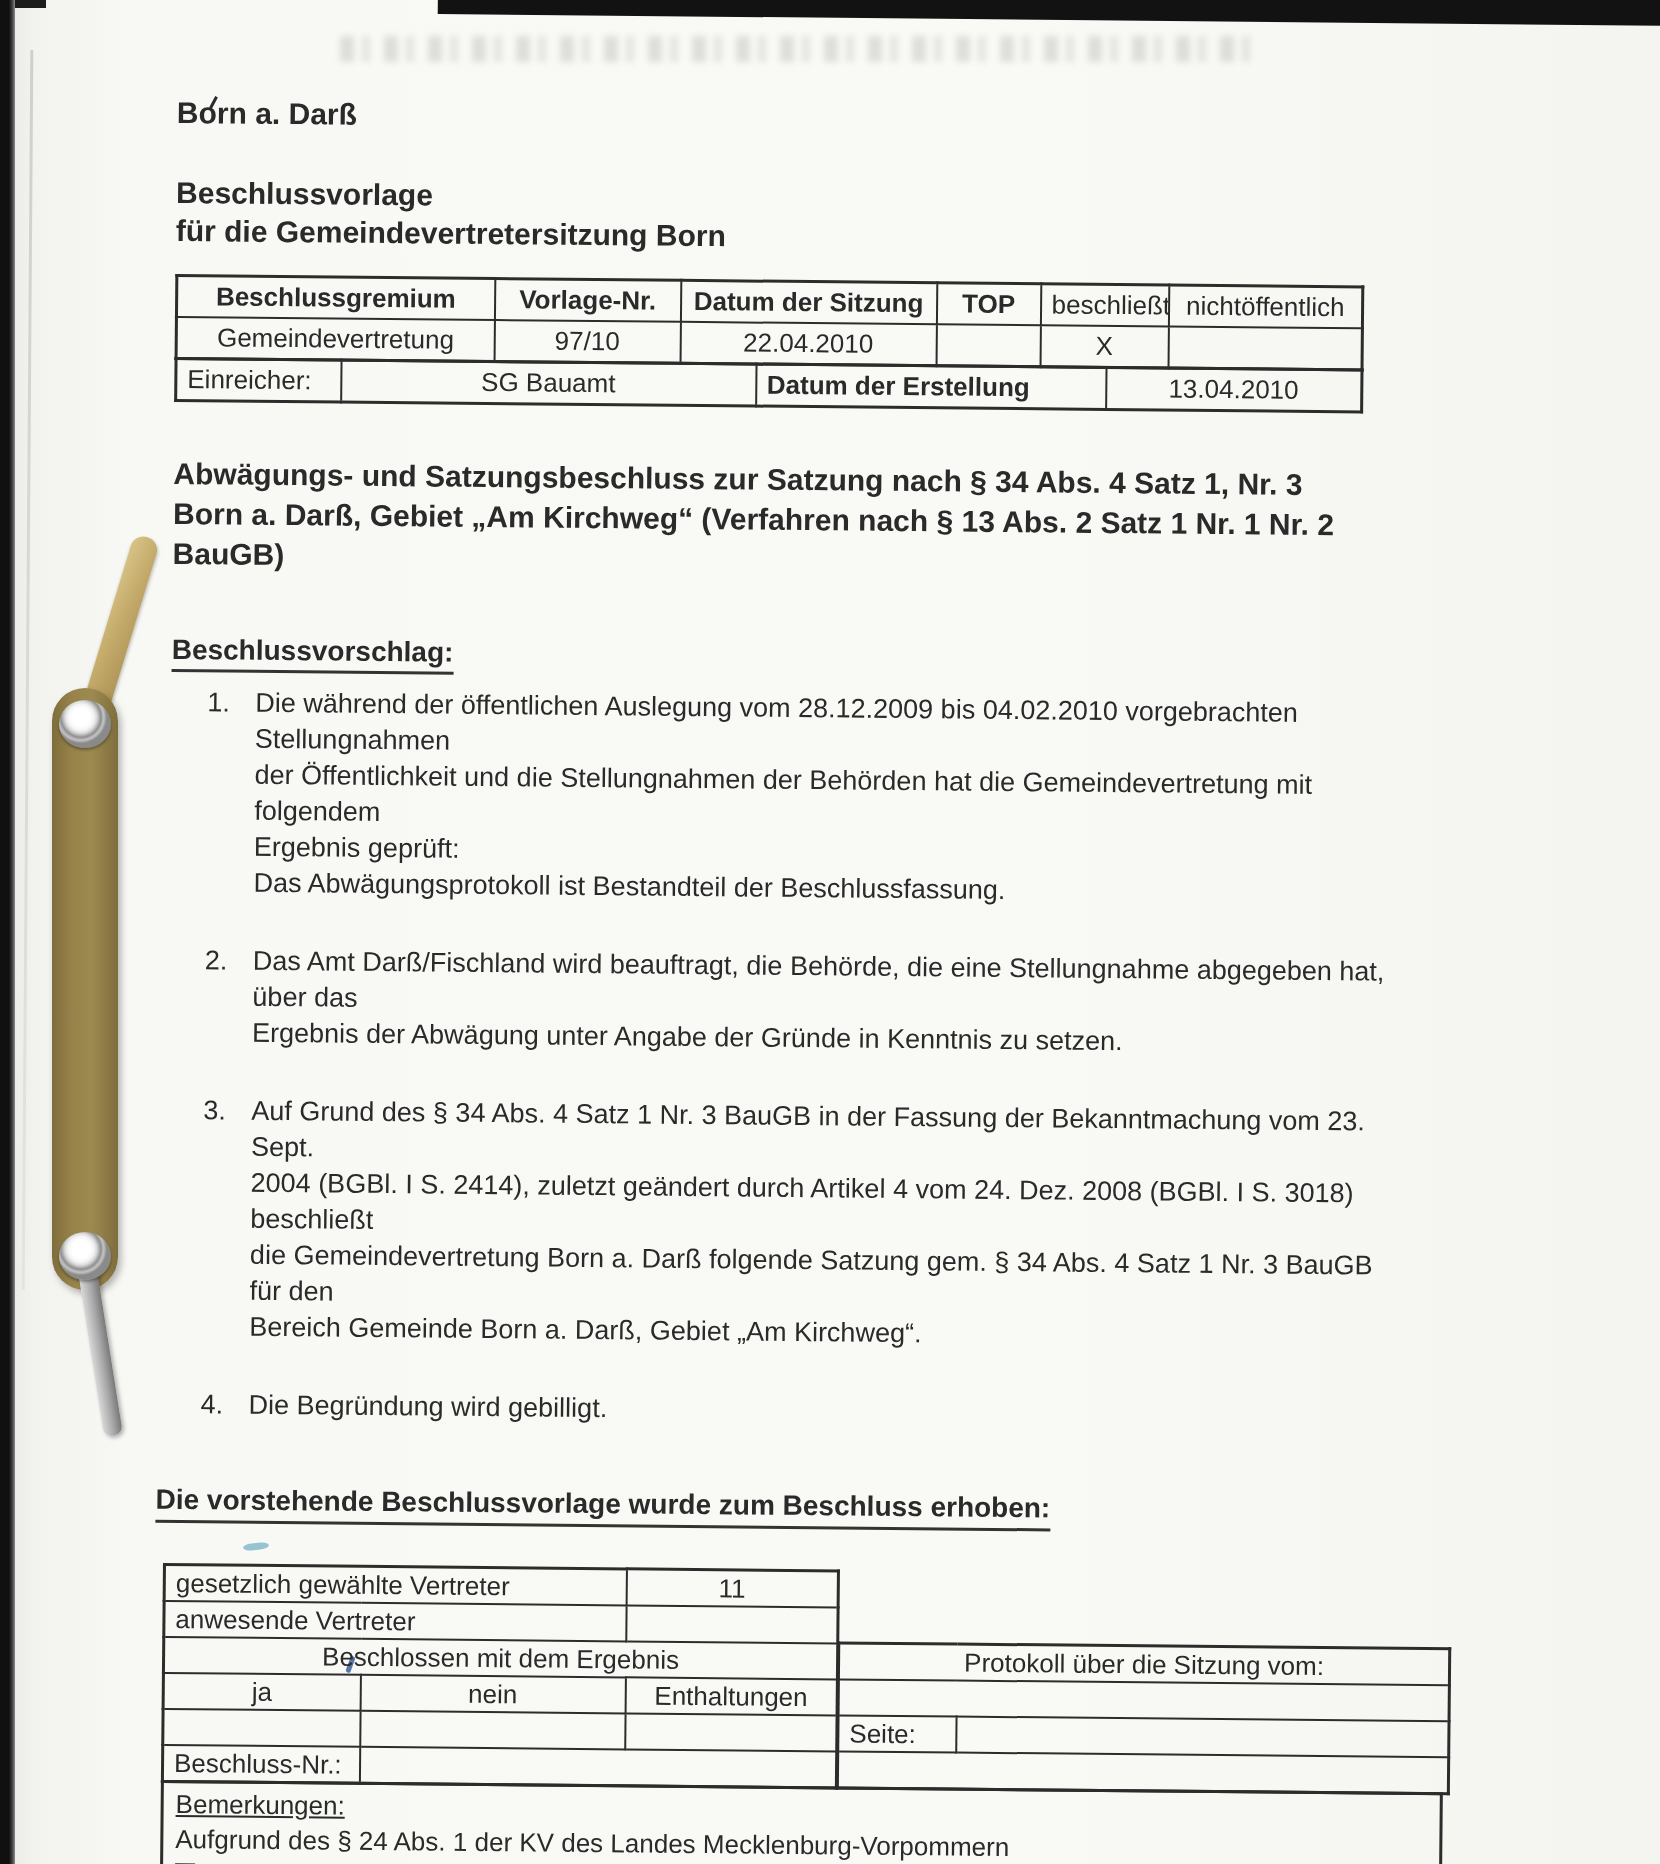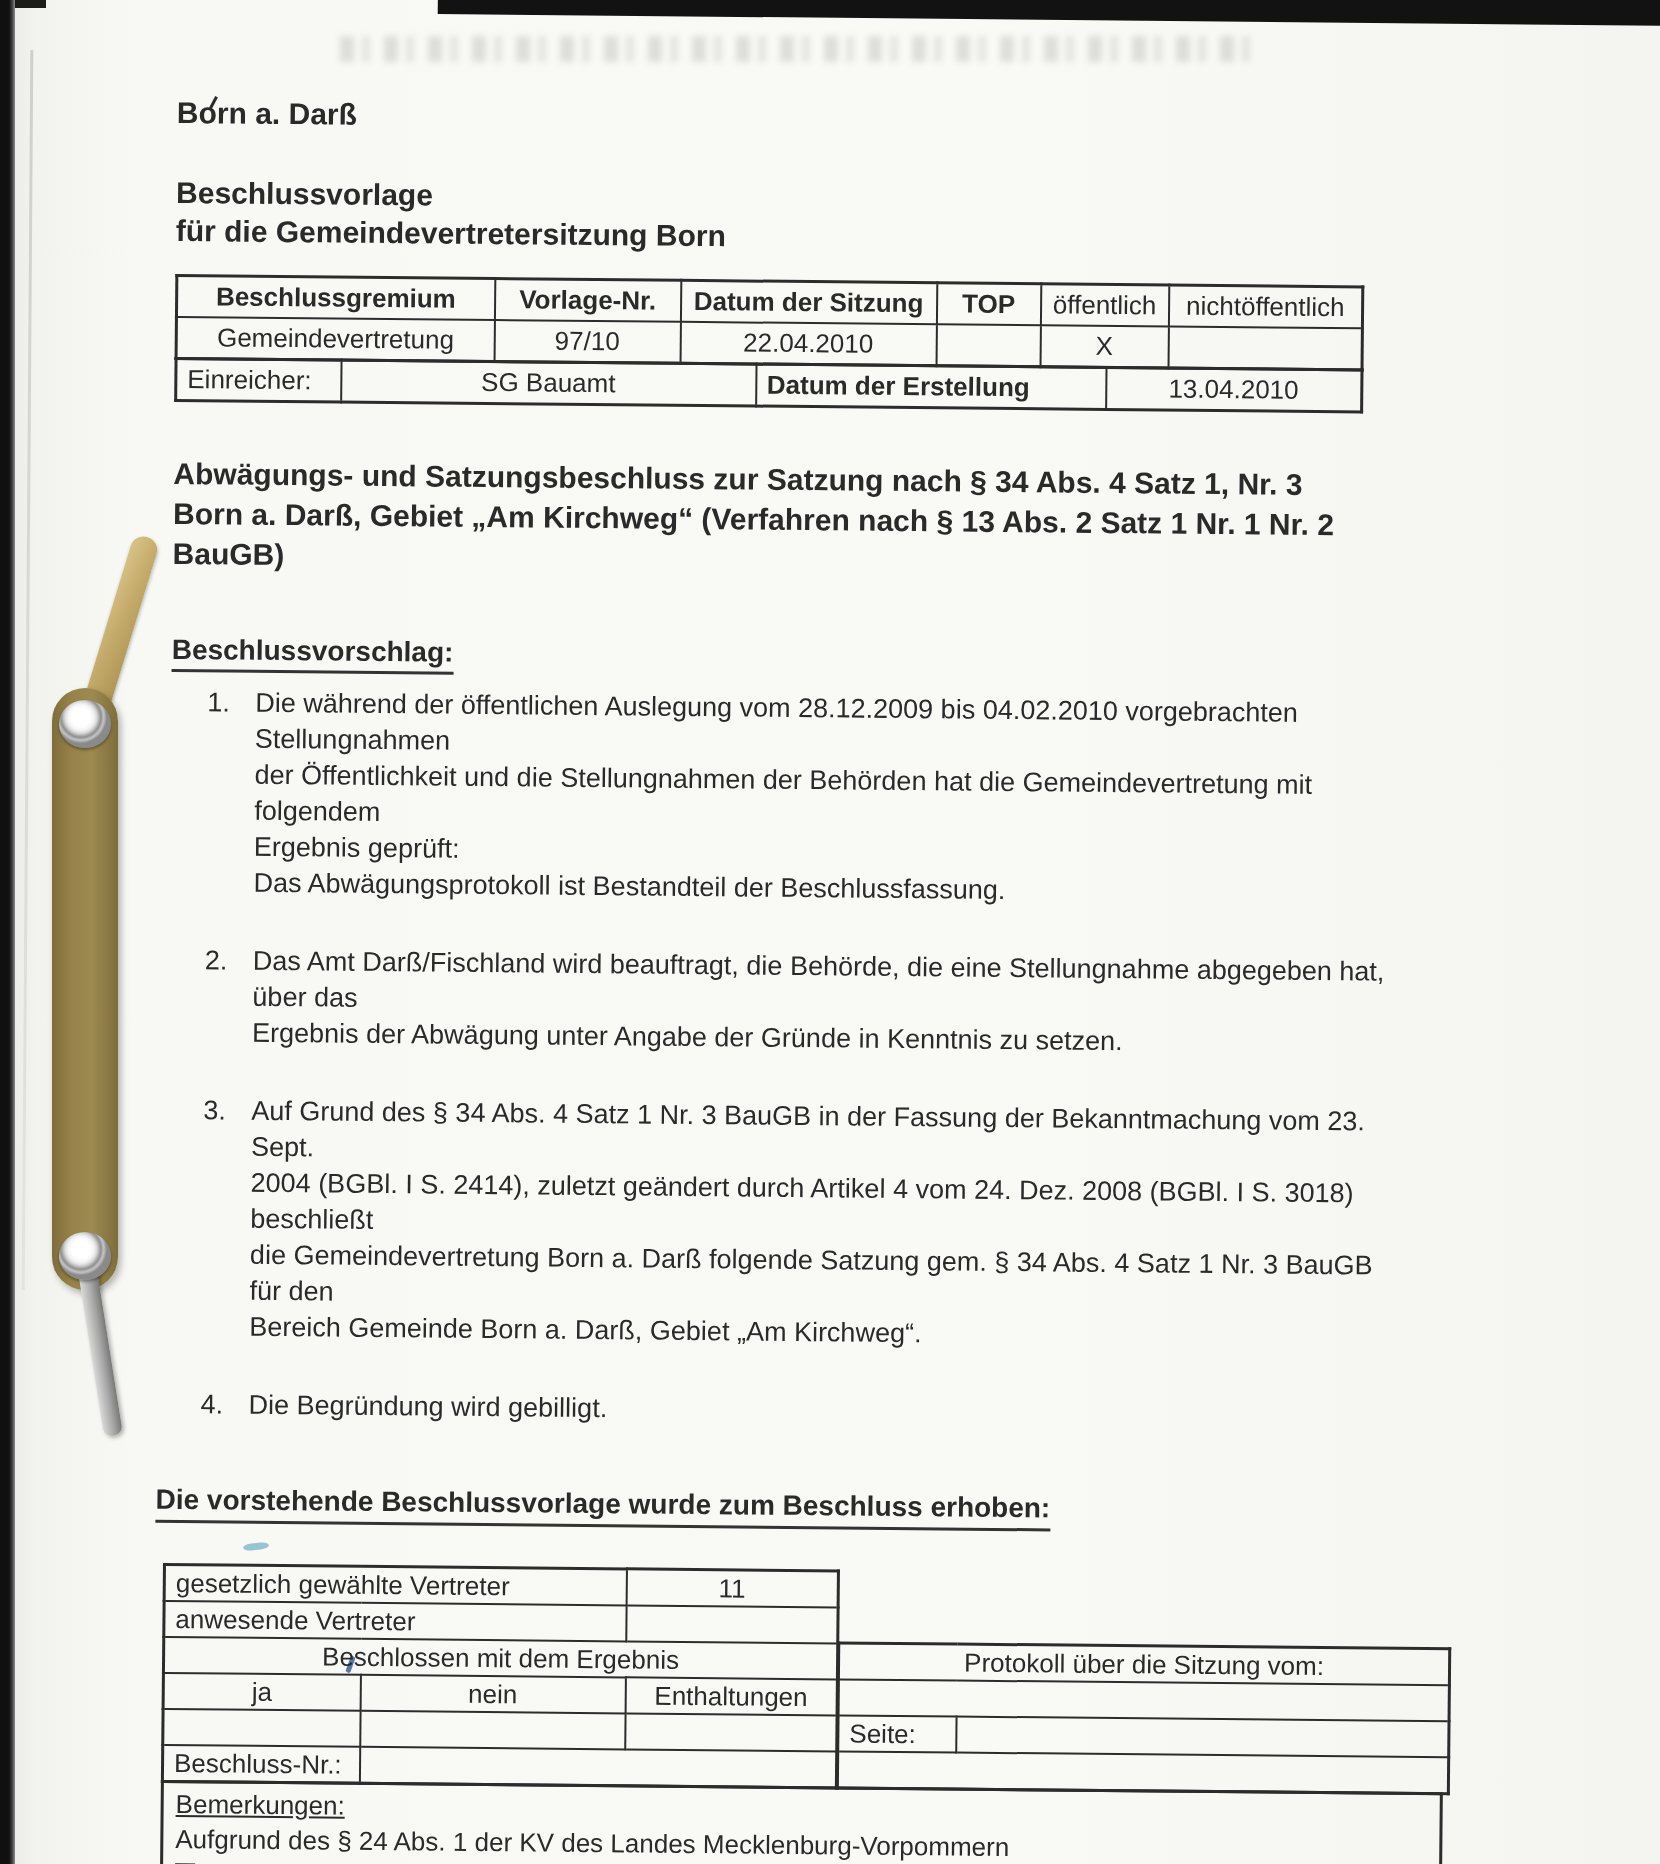--- a/index.html
+++ b/index.html
@@ -105,21 +105,21 @@
         <col style="width:104px">
         <col style="width:128px">
         <col style="width:194px">
       </colgroup>
     <tbody>
         <tr>
       <td class="b">Beschlussgremium</td>
       <td class="b">Vorlage-Nr.</td>
       <td class="b">Datum der Sitzung</td>
       <td class="b">TOP</td>
-      <td>öffentlich</td>
+      <td>beschließt</td>
       <td>nichtöffentlich</td>
     </tr>
     <tr>
       <td>Gemeindevertretung</td>
       <td>97/10</td>
       <td>22.04.2010</td>
       <td></td>
       <td>X</td>
       <td></td>
     </tr>

